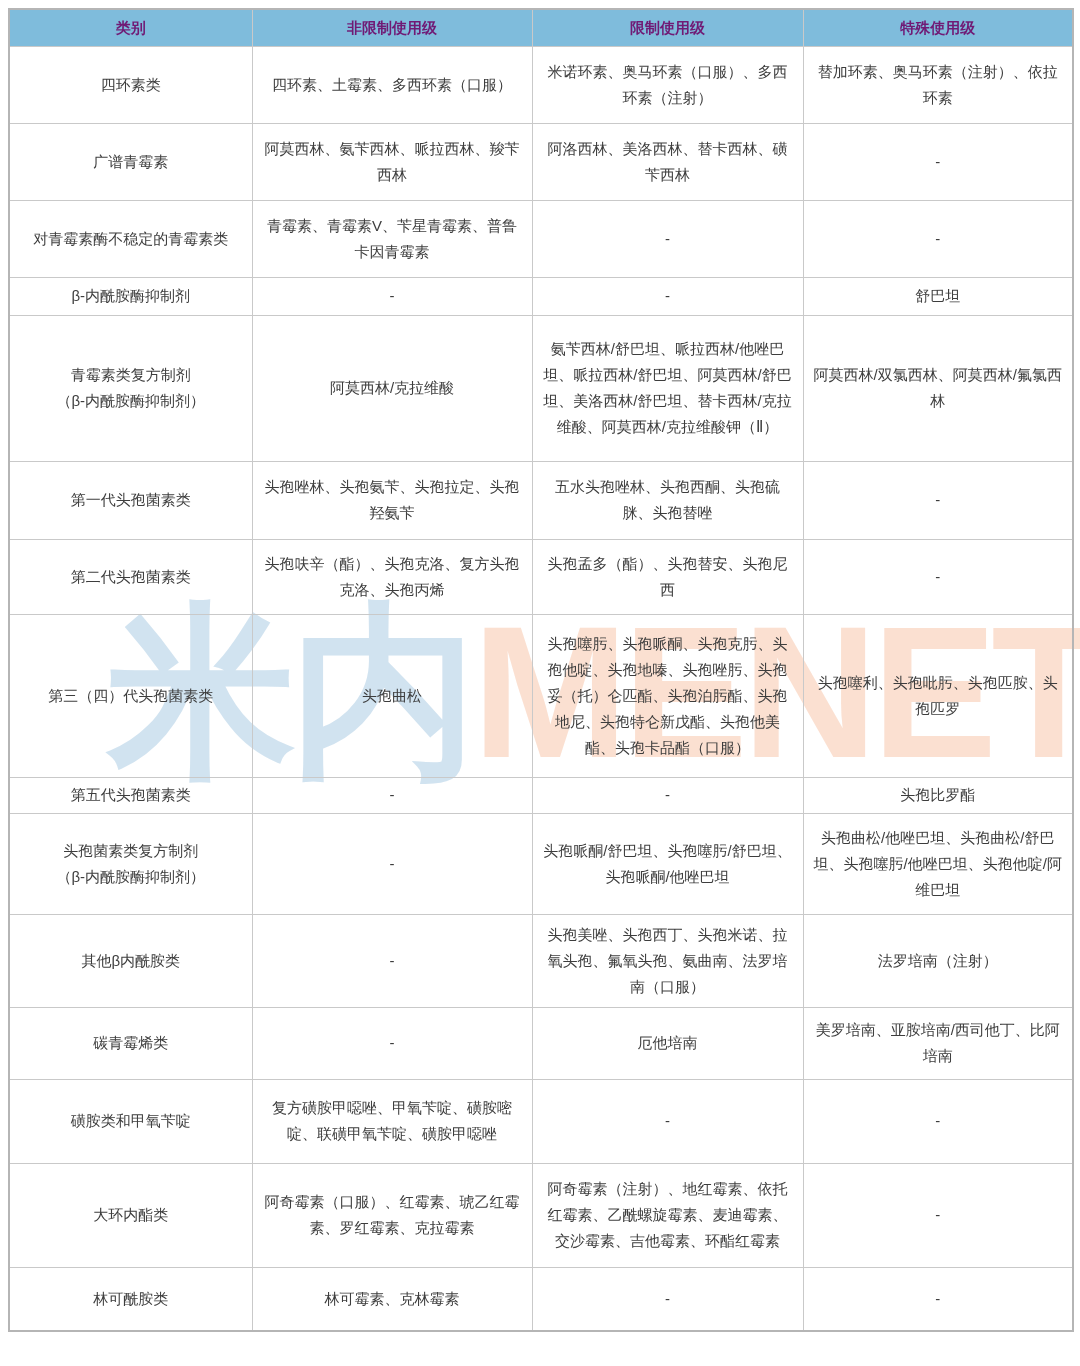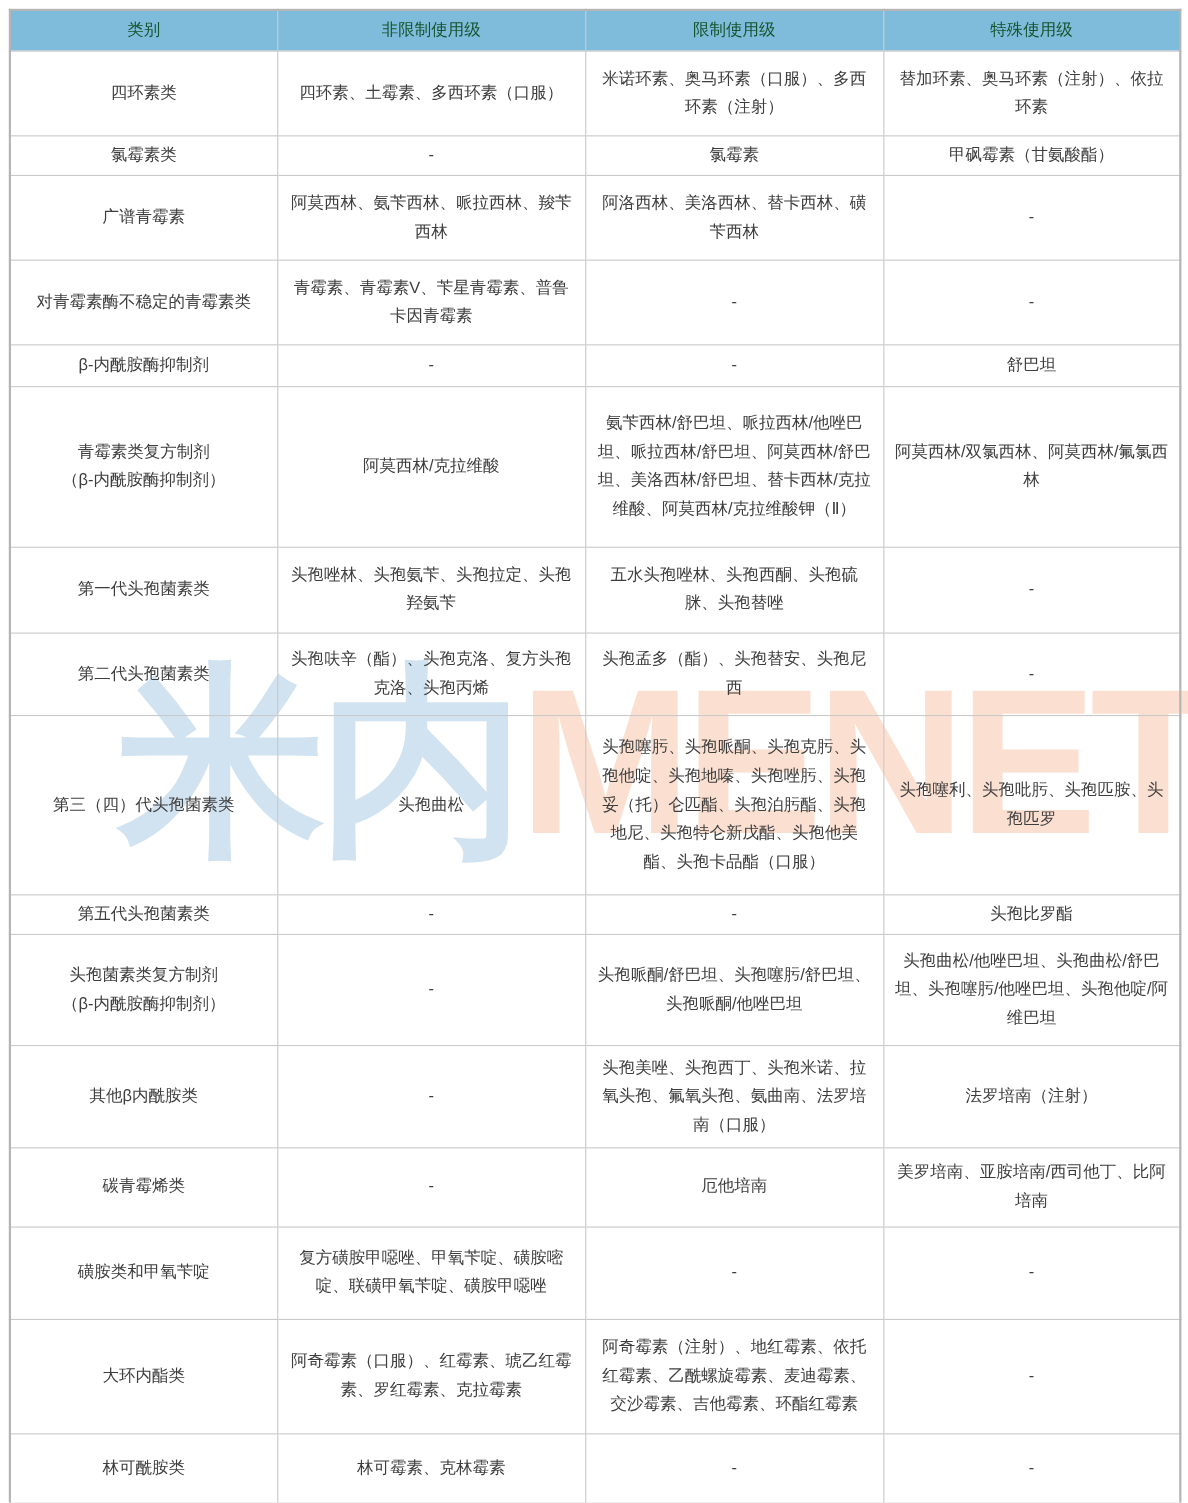--- a/index.html
+++ b/index.html
@@ -23,21 +23,21 @@
   }
   table.grid th, table.grid td{
     border:1px solid #c9c9c9;
     text-align:center;vertical-align:middle;
     padding:4px 10px;
     font-size:15px;line-height:26px;color:#3d3d3d;
     word-break:break-all;
     background:transparent;
   }
   table.grid th{
-    background:#7fbcdc;color:#14532d;font-weight:400;
+    background:#7fbcdc;color:#701a75;font-weight:700;
     padding:4px 6px;
   }
   td.cat{white-space:pre-line;word-break:keep-all;}
 </style>
 </head>
 <body>
 
 <div class="page">
   <div class="watermark">
     <span class="wm-cn">米内</span><span class="wm-en">MENET</span>
@@ -57,26 +57,20 @@
           <th>限制使用级</th>
           <th>特殊使用级</th>
         </tr>
     </thead>
     <tbody>
         <tr style="height: 77px;">
           <td class="cat">四环素类</td>
           <td>四环素、土霉素、多西环素（口服）</td>
           <td>米诺环素、奥马环素（口服）、多西环素（注射）</td>
           <td>替加环素、奥马环素（注射）、依拉环素</td>
-        </tr>
-        <tr style="height: 36px;">
-          <td class="cat">氯霉素类</td>
-          <td>-</td>
-          <td>氯霉素</td>
-          <td>甲砜霉素（甘氨酸酯）</td>
         </tr>
         <tr style="height: 77px;">
           <td class="cat">广谱青霉素</td>
           <td>阿莫西林、氨苄西林、哌拉西林、羧苄西林</td>
           <td>阿洛西林、美洛西林、替卡西林、磺苄西林</td>
           <td>-</td>
         </tr>
         <tr style="height: 77px; margin-left: 36px;">
           <td class="cat">对青霉素酶不稳定的青霉素类</td>
           <td>青霉素、青霉素V、苄星青霉素、普鲁卡因青霉素</td>

